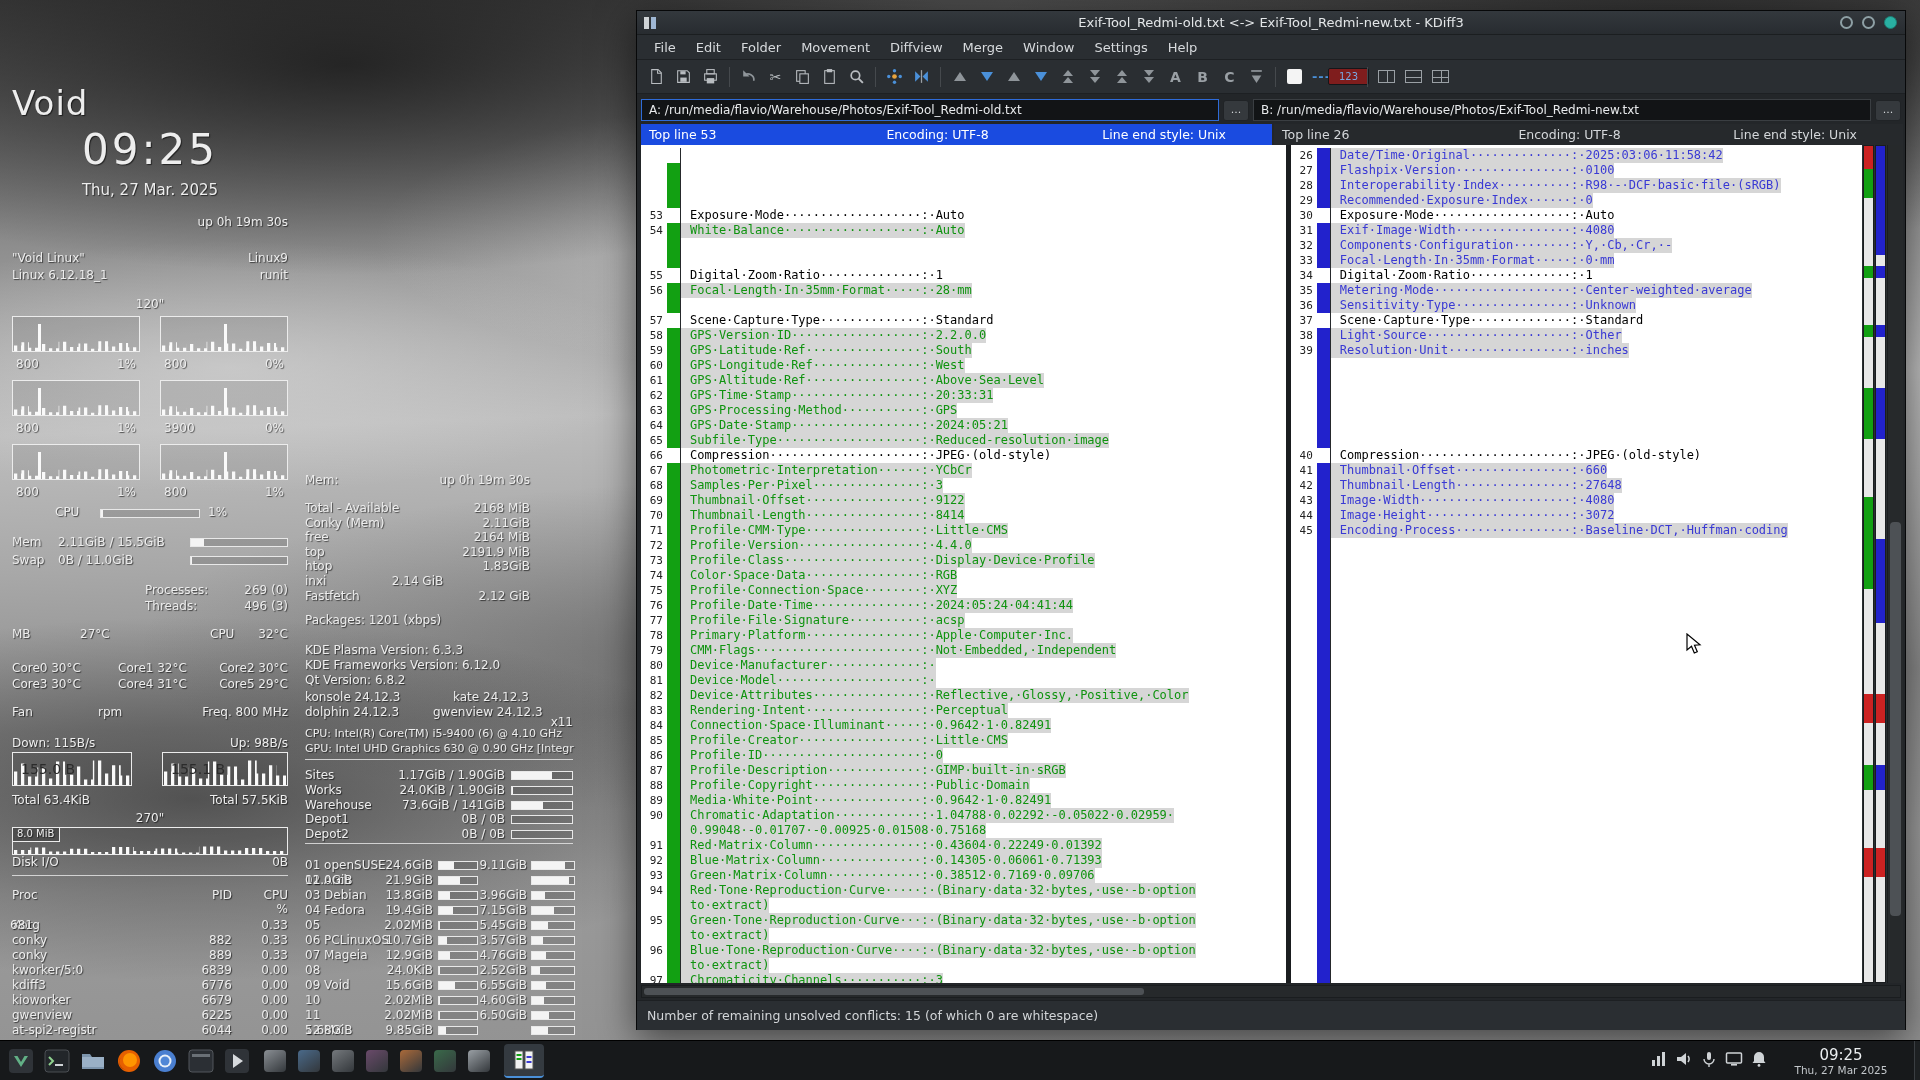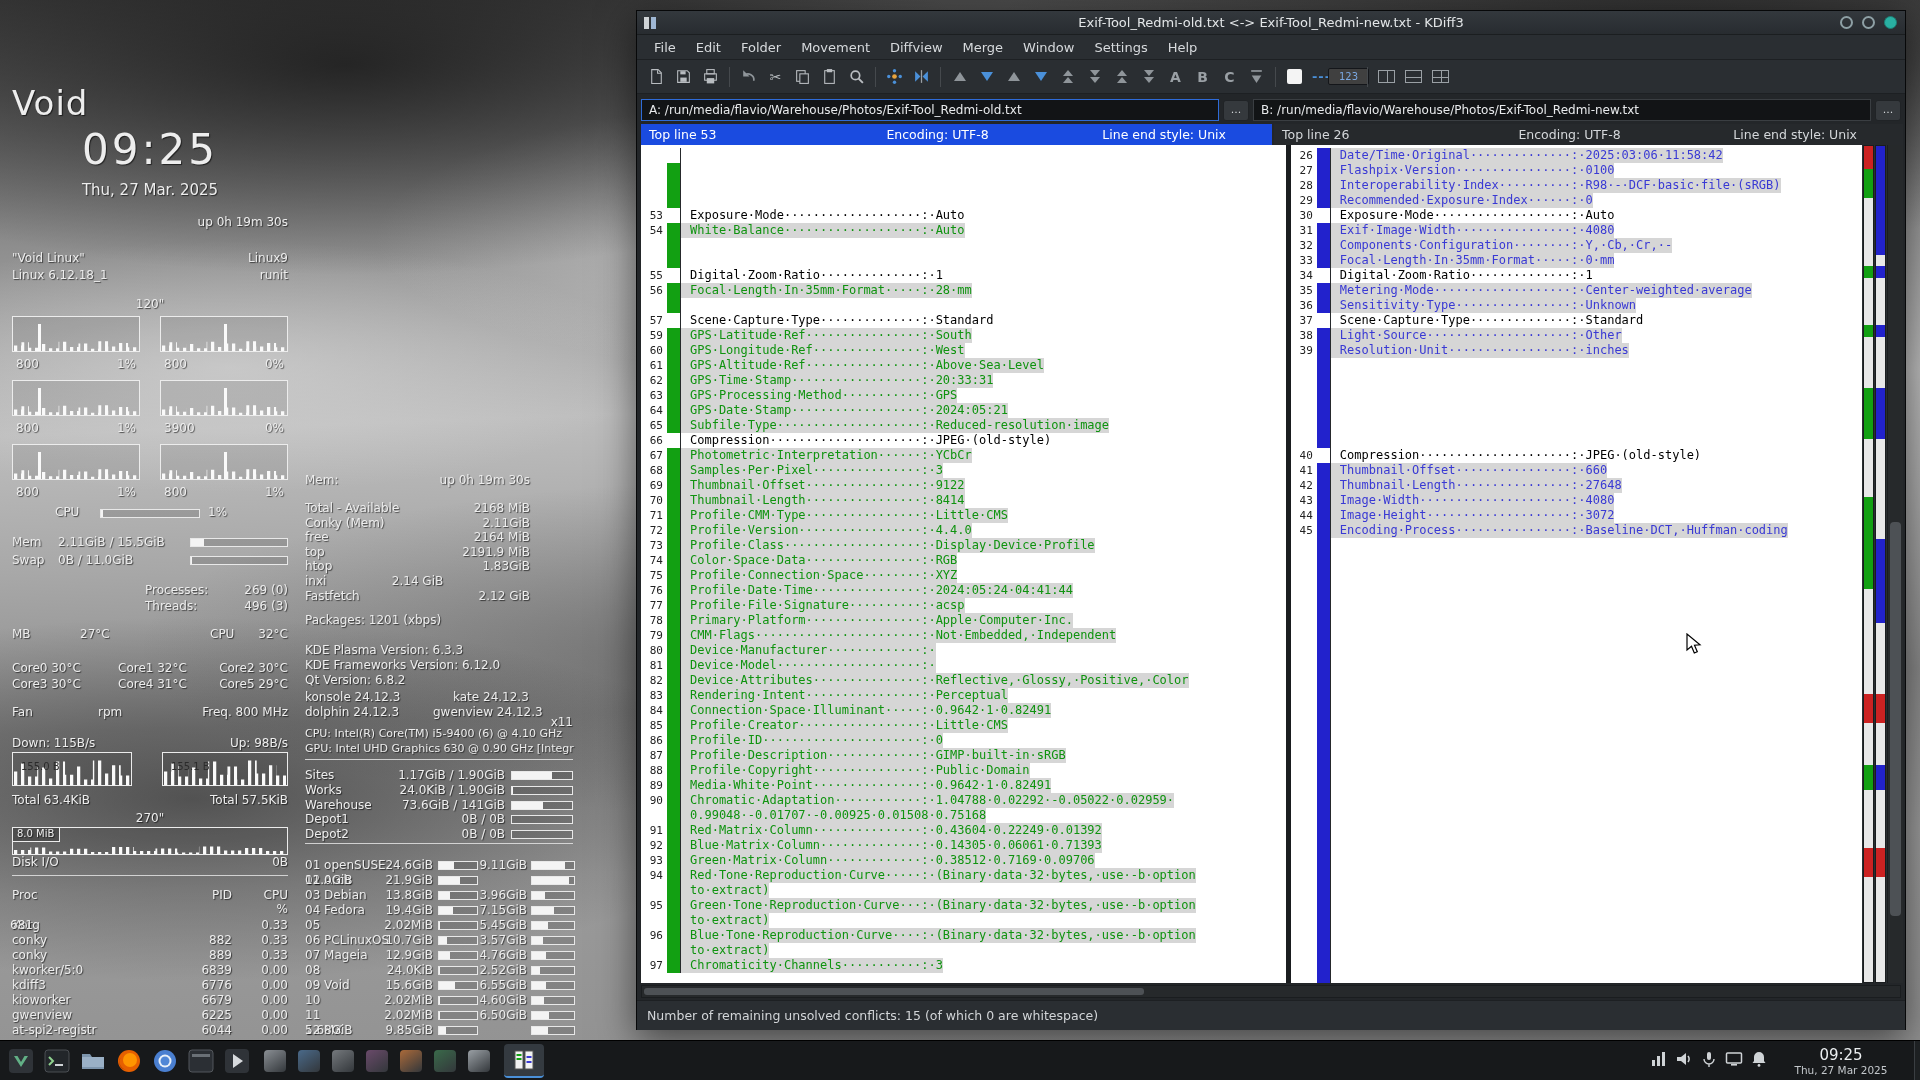--- a/index.html
+++ b/index.html
@@ -23,21 +23,21 @@
     font-size:12px;text-shadow:1px 1px 1px rgba(0,0,0,.6)}
   .ck{position:absolute;white-space:nowrap}
   .ctr{text-align:center;width:280px;left:0}
   .rt{text-align:right}
   .hr{position:absolute;height:1px;background:#e3e3e3;opacity:.85}
   .bar{position:absolute;height:9px;border:1px solid #e8e8e8;background:rgba(0,0,0,.12)}
   .bar i{position:absolute;left:0;top:0;bottom:0;background:#f4f4f4}
   .gbox{position:absolute;border:1px solid #ececec;background:rgba(15,15,15,.10)}
   .sp{position:absolute;left:1px;right:1px;bottom:0;background:repeating-linear-gradient(90deg,#fafafa 0 3px,rgba(250,250,250,.25) 3px 4px,transparent 4px 7px);
     clip-path:polygon(0 100%,0 55%,6% 55%,6% 28%,12% 28%,12% 72%,20% 72%,20% 42%,28% 42%,28% 78%,36% 78%,36% 22%,44% 22%,44% 66%,52% 66%,52% 38%,60% 38%,60% 82%,68% 82%,68% 18%,76% 18%,76% 62%,84% 62%,84% 34%,92% 34%,92% 68%,100% 68%,100% 100%)}
-  .ovl{position:absolute;font-size:10px;color:#2b2b2b;text-shadow:none;top:8px;left:8px}
+  .ovl{position:absolute;font-size:14px;color:#2b2b2b;text-shadow:none;top:8px;left:8px}
 
   
   #win{position:absolute;left:636px;top:10px;width:1270px;height:1020px;background:#232629;
     border:1px solid #070809;box-shadow:0 10px 36px rgba(0,0,0,.55);font-size:13px;color:#dcdfe2}
   #titlebar{position:absolute;left:0;top:0;right:0;height:24px;display:flex;align-items:center;
     background:linear-gradient(180deg,#33383d,#282c30);border-bottom:1px solid #1b1e20}
   #title{position:absolute;left:0;right:0;text-align:center;font-size:13px;color:#e3e6e8}
   #winicon{margin-left:6px;z-index:2}
   #winbtns{margin-left:auto;display:flex;gap:9px;margin-right:8px;z-index:2}
   .wbtn{width:13px;height:13px;border-radius:50%;background:#29b0a2;border:1px solid #1d7e74}
@@ -49,21 +49,21 @@
     background:#2a2e32;border-bottom:1px solid #1d2023;padding-left:6px}
   .tbtn{width:27px;height:27px;display:flex;align-items:center;justify-content:center;border-radius:3px;color:#b9bdc1}
   .tsep{width:1px;height:20px;background:#45494d;margin:0 5px}
   .tri{width:0;height:0;border-left:6px solid transparent;border-right:6px solid transparent}
   .tup{border-bottom:9px solid #8f959a}.tdn{border-top:9px solid #4a90d9}
   .dbl span{display:block;width:0;height:0;border-left:5px solid transparent;border-right:5px solid transparent;margin:1px 0}
   .dbl .u{border-bottom:6px solid #8f959a}.dbl .d{border-top:6px solid #8f959a}
   .abc{font-weight:bold;font-size:14px;color:#9aa0a5}
   .wsq{width:15px;height:15px;background:#f4f4f4;border-radius:2px}
   .dash{color:#4a90d9;font-weight:bold;letter-spacing:1px}
-  .n123{font-size:10px;color:#7aa7e0;border:1px solid #14161a;background:#404040;padding:2px 10px;border-radius:2px}
+  .n123{font-size:10px;color:#7aa7e0;border:1px solid #14161a;background:#7f1d1d;padding:2px 10px;border-radius:2px}
   .grid1{width:17px;height:13px;border:1px solid #9aa0a5;background:linear-gradient(90deg,#9aa0a5 1px,transparent 1px) 8px 0/8px 100% no-repeat}
   .grid2{width:17px;height:13px;border:1px solid #9aa0a5;background:linear-gradient(#9aa0a5 1px,transparent 1px) 0 6px/100% 6px no-repeat}
   .grid3{width:17px;height:13px;border:1px solid #9aa0a5;background:
      linear-gradient(90deg,#9aa0a5 1px,transparent 1px) 8px 0/8px 100% no-repeat,
      linear-gradient(#9aa0a5 1px,transparent 1px) 0 6px/100% 6px no-repeat}
 
   #filerow{position:absolute;left:4px;top:86px;right:4px;height:26px;display:flex;align-items:center;gap:4px}
   .pathbox{height:22px;background:#121416;color:#e8eaec;font-size:12px;line-height:20px;padding-left:7px;
     overflow:hidden;white-space:nowrap;border:1px solid #3a3e42}
   #patha{width:578px;border:1px solid #2e6bd8}
@@ -630,20 +630,21 @@
         <div class="drow"><span class="lnum"></span><span class="lmar mg"></span><span class="ltxt"></span></div>
         <div class="drow"><span class="lnum"></span><span class="lmar mg"></span><span class="ltxt"></span></div>
         <div class="drow"><span class="lnum">53</span><span class="lmar"></span><span class="ltxt">Exposure·Mode···················:·Auto</span></div>
         <div class="drow"><span class="lnum">54</span><span class="lmar mg"></span><span class="ltxt da hl">White·Balance···················:·Auto</span></div>
         <div class="drow"><span class="lnum"></span><span class="lmar mg"></span><span class="ltxt"></span></div>
         <div class="drow"><span class="lnum"></span><span class="lmar mg"></span><span class="ltxt"></span></div>
         <div class="drow"><span class="lnum">55</span><span class="lmar"></span><span class="ltxt">Digital·Zoom·Ratio··············:·1</span></div>
         <div class="drow"><span class="lnum">56</span><span class="lmar mg"></span><span class="ltxt da hl">Focal·Length·In·35mm·Format·····:·28·mm</span></div>
         <div class="drow"><span class="lnum"></span><span class="lmar mg"></span><span class="ltxt"></span></div>
         <div class="drow"><span class="lnum">57</span><span class="lmar"></span><span class="ltxt">Scene·Capture·Type··············:·Standard</span></div>
+        <div class="drow"><span class="lnum">58</span><span class="lmar mg"></span><span class="ltxt da hl">GPS·Version·ID··················:·2.2.0.0</span></div>
         <div class="drow"><span class="lnum">59</span><span class="lmar mg"></span><span class="ltxt da hl">GPS·Latitude·Ref················:·South</span></div>
         <div class="drow"><span class="lnum">60</span><span class="lmar mg"></span><span class="ltxt da hl">GPS·Longitude·Ref···············:·West</span></div>
         <div class="drow"><span class="lnum">61</span><span class="lmar mg"></span><span class="ltxt da hl">GPS·Altitude·Ref················:·Above·Sea·Level</span></div>
         <div class="drow"><span class="lnum">62</span><span class="lmar mg"></span><span class="ltxt da hl">GPS·Time·Stamp··················:·20:33:31</span></div>
         <div class="drow"><span class="lnum">63</span><span class="lmar mg"></span><span class="ltxt da hl">GPS·Processing·Method···········:·GPS</span></div>
         <div class="drow"><span class="lnum">64</span><span class="lmar mg"></span><span class="ltxt da hl">GPS·Date·Stamp··················:·2024:05:21</span></div>
         <div class="drow"><span class="lnum">65</span><span class="lmar mg"></span><span class="ltxt da hl">Subfile·Type····················:·Reduced-resolution·image</span></div>
         <div class="drow"><span class="lnum">66</span><span class="lmar"></span><span class="ltxt">Compression·····················:·JPEG·(old-style)</span></div>
         <div class="drow"><span class="lnum">67</span><span class="lmar mg"></span><span class="ltxt da hl">Photometric·Interpretation······:·YCbCr</span></div>
         <div class="drow"><span class="lnum">68</span><span class="lmar mg"></span><span class="ltxt da hl">Samples·Per·Pixel···············:·3</span></div>

